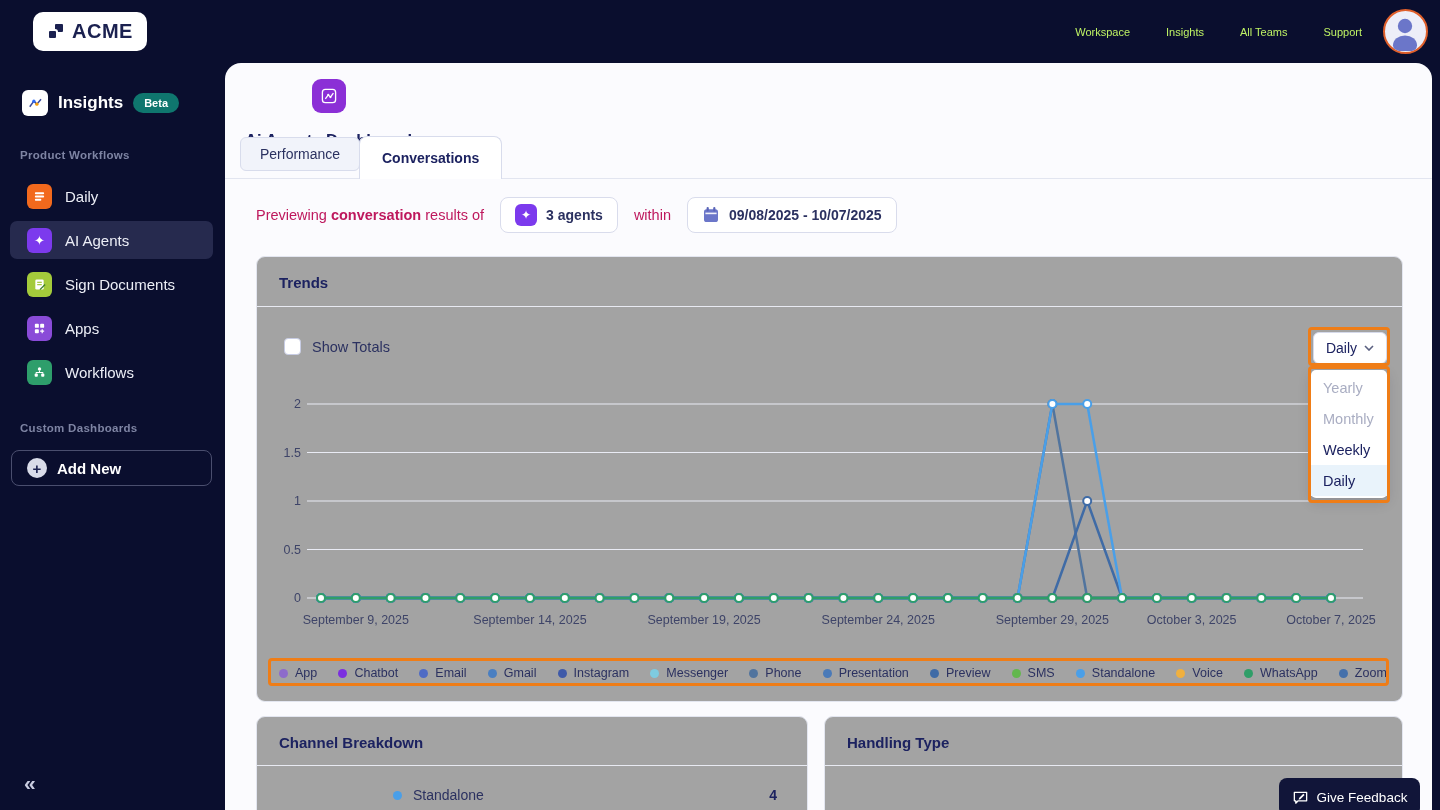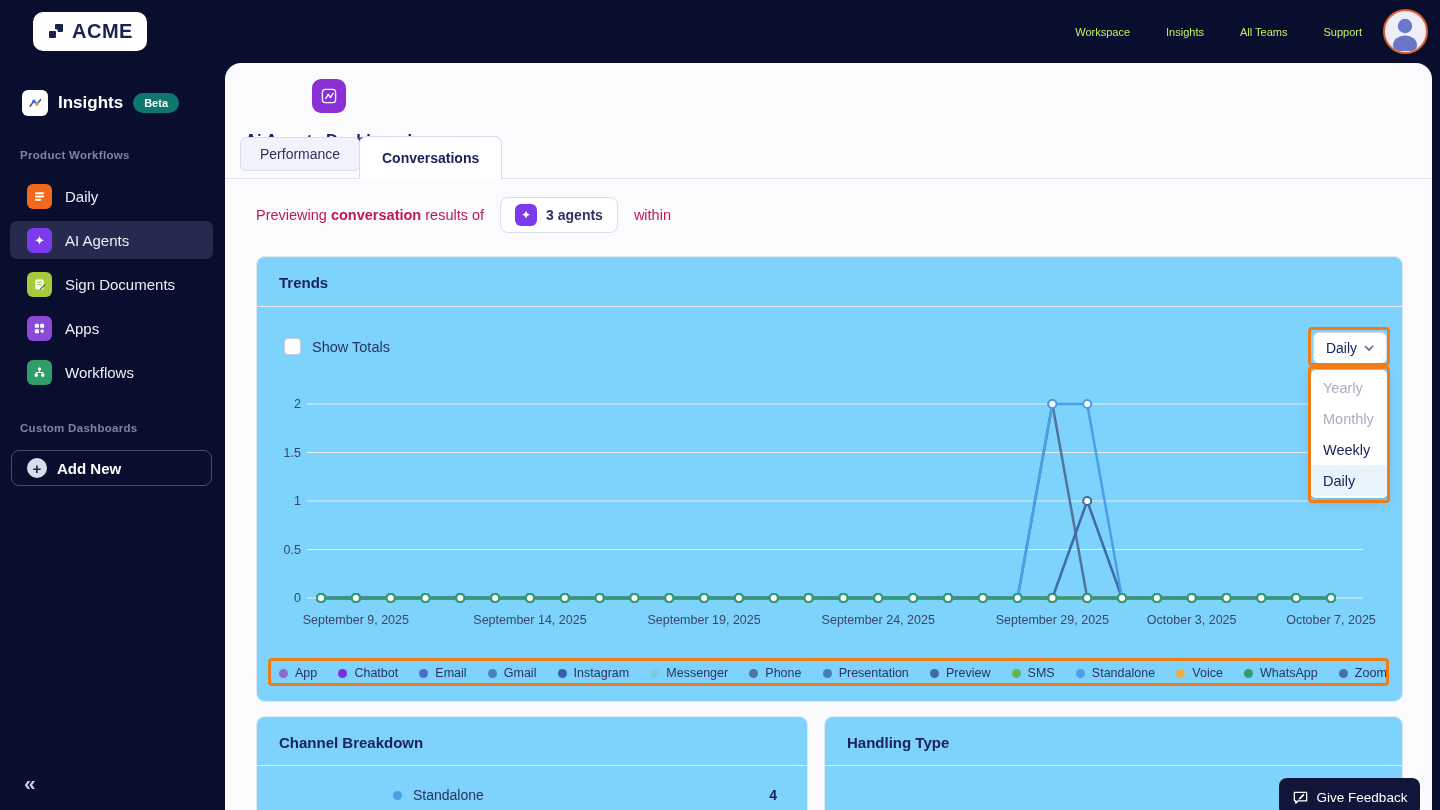--- a/index.html
+++ b/index.html
@@ -51,21 +51,21 @@
                        border-radius:8px 8px 0 0; font-weight:700; color:#1c2260; }
   .preview-bar { position:absolute; left:31px; top:134px; height:36px; display:flex; align-items:center; gap:16px; }
   .preview-text { font-size:14.5px; color:#be185d; }
   .preview-text b { font-weight:700; }
   .chip { height:36px; background:#fff; border:1px solid #d9dcec; border-radius:8px; display:flex; align-items:center; gap:9px;
           padding:0 14px; cursor:pointer; }
   .chip .txt { font-size:14px; font-weight:600; color:#2b3160; }
   .sparkle-sq { width:22px; height:22px; background:#7c3aed; border-radius:6px; color:#fff; font-size:12px;
                 display:flex; align-items:center; justify-content:center; }
 
-  .card { position:absolute; background:#7dd3fc; border:1px solid #e3e6f0; border-radius:9px; }
+  .card { position:absolute; background:#a3a3a3; border:1px solid #e3e6f0; border-radius:9px; }
   .card-title { position:absolute; left:22px; top:17px; font-size:15px; font-weight:700; color:#1c2260; }
   .card-div { position:absolute; left:0; right:0; height:1px; background:#e8eaf2; }
 
   .trends-card { left:31px; top:193px; width:1147px; height:446px; }
   .showtotals { position:absolute; left:27px; top:81px; display:flex; align-items:center; gap:11px; }
   .checkbox { width:17px; height:17px; border:1.5px solid #c7cce4; border-radius:4px; background:#fff; cursor:pointer; }
   .showtotals .lbl { font-size:14.5px; color:#2b3160; }
   .period-select { position:absolute; left:1056px; top:75px; width:74px; height:32px; background:#fff; border:1px solid #d6daea;
                    border-radius:6px; display:flex; align-items:center; justify-content:center; gap:7px; cursor:pointer; }
   .period-select .txt { font-size:14px; color:#1c2260; }
@@ -223,20 +223,29 @@
       <div class="tab conversations">Conversations</div>
     </div>
 
     <div class="preview-bar">
       <span class="preview-text"><span>Previewing</span>&nbsp;<b>conversation</b>&nbsp;<span>results of</span></span>
       <div class="chip">
         <span class="sparkle-sq">✦</span>
         <span class="txt">3 agents</span>
       </div>
       <span class="preview-text">within</span>
+      <div class="chip">
+        <svg width="18" height="18" viewBox="0 0 18 18">
+          <rect x="2" y="3.2" width="14" height="12.8" rx="2.6" fill="#6b76c9"></rect>
+          <rect x="4.6" y="1" width="2.2" height="4.4" rx="1.1" fill="#5a64b8"></rect>
+          <rect x="11.2" y="1" width="2.2" height="4.4" rx="1.1" fill="#5a64b8"></rect>
+          <rect x="3.4" y="6.6" width="11.2" height="1.6" fill="#fff" opacity=".9"></rect>
+        </svg>
+        <span class="txt">09/08/2025 - 10/07/2025</span>
+      </div>
     </div>
 
     <div class="card trends-card">
       <div class="card-title">Trends</div>
       <div class="card-div" style="top:49px;"></div>
 
       <div class="showtotals">
         <span class="checkbox"></span>
         <span class="lbl">Show Totals</span>
       </div>

